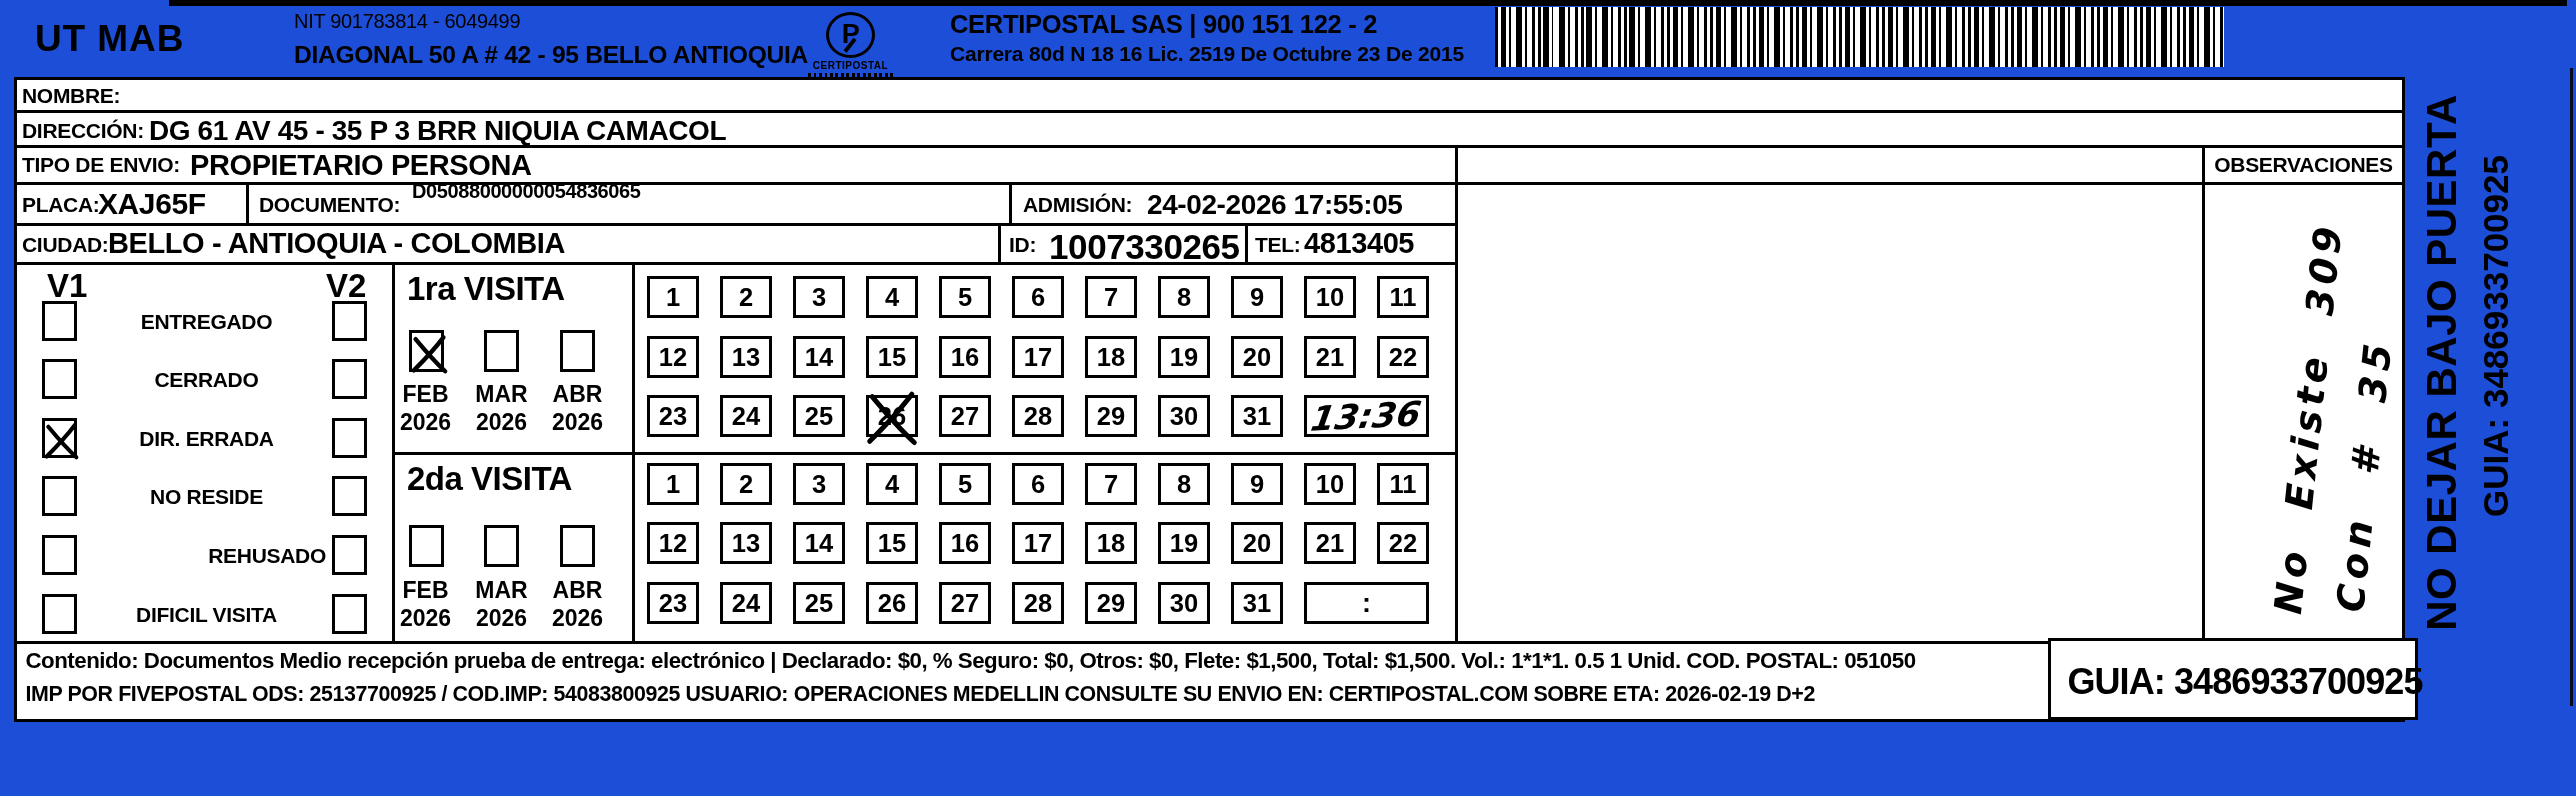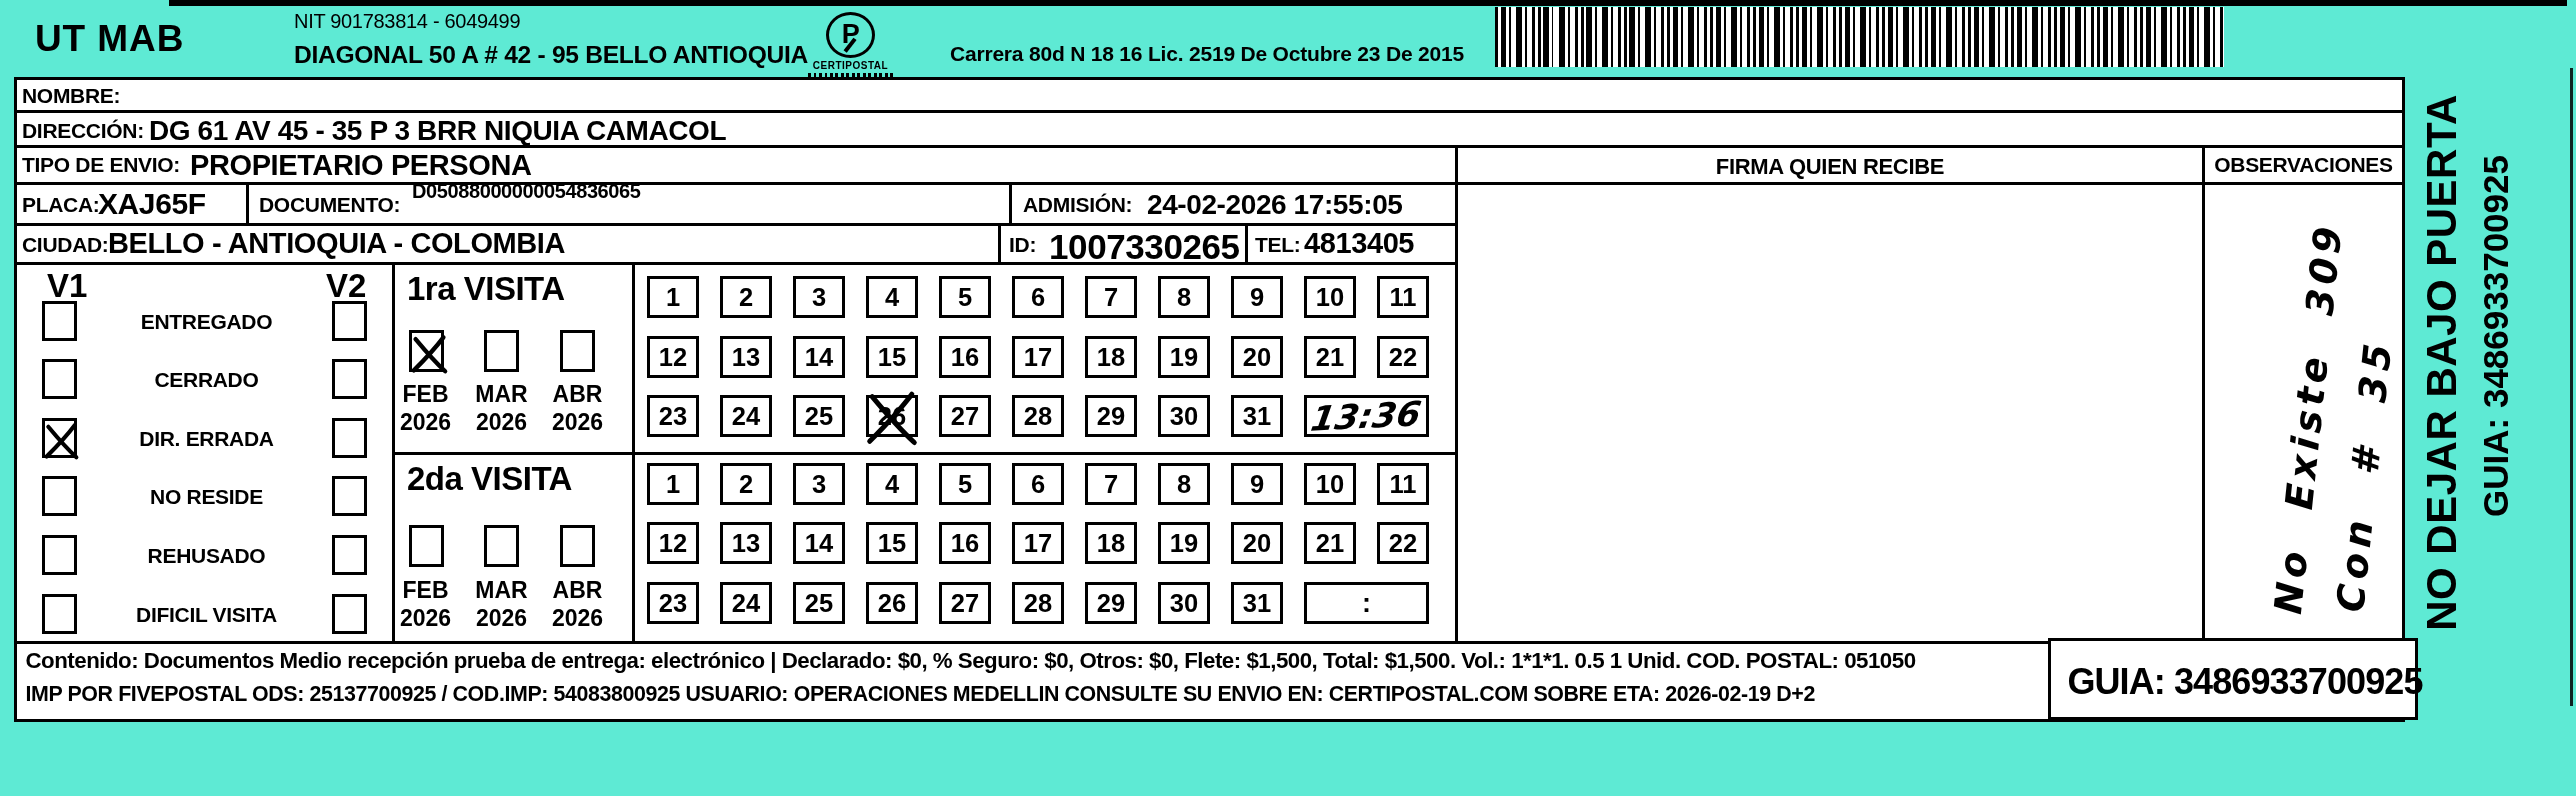--- a/index.html
+++ b/index.html
@@ -1,16 +1,16 @@
 <!DOCTYPE html>
 <html style="font-size:14.6px"><head>
 <meta charset="utf-8">
 <style>
   html,body{margin:0;padding:0;background:#e8e8e8;}
-  .page{position:relative;width:2576px;height:797px;background:#5eead4;overflow:hidden;
+  .page{position:relative;width:2576px;height:797px;background:#1d4ed8;overflow:hidden;
         font-family:"Liberation Sans",sans-serif;color:#000;}
   .abs{position:absolute;}
   .ln{position:absolute;background:#000;}
   .lbl{position:absolute;font-weight:bold;font-size:21px;letter-spacing:-0.3px;white-space:nowrap;}
   .val{position:absolute;font-weight:600;font-size:28px;letter-spacing:-0.4px;white-space:nowrap;}
   .cbx{position:absolute;border:3.6px solid #000;background:#fff;box-sizing:border-box;}
   .cell{position:absolute;border:3.6px solid #000;background:#fff;box-sizing:border-box;
         display:flex;align-items:center;justify-content:center;
         font-weight:bold;font-size:25.5px;}
   .hand{font-style:italic;font-family:"DejaVu Sans",sans-serif;}
@@ -35,20 +35,21 @@
   <div class="abs" style="left:294px;top:10px;font-size:20px;font-weight:normal;letter-spacing:-0.3px;white-space:nowrap;">NIT 901783814 - 6049499</div>
   <div class="abs" style="left:294px;top:41px;font-size:24.6px;font-weight:bold;letter-spacing:-0.3px;white-space:nowrap;">DIAGONAL 50 A # 42 - 95  BELLO  ANTIOQUIA</div>
 
   <div class="abs" style="left:826px;top:12px;width:49px;height:46px;border:3.6px solid #000;border-radius:50%;box-sizing:border-box;">
     <span style="position:absolute;left:12.8px;top:3.6px;font-size:27px;font-weight:bold;">P</span>
     <span style="position:absolute;left:19px;top:22px;width:3.6px;height:16.4px;background:#000;transform:rotate(38deg);"></span>
   </div>
   <div class="abs" style="left:795px;top:60px;width:111px;text-align:center;font-size:10px;font-weight:bold;letter-spacing:0.5px;">CERTIPOSTAL</div>
   <div class="abs" style="left:808px;top:73px;width:87px;height:3.6px;background:repeating-linear-gradient(90deg,#000 0 2.7px,transparent 2.7px 5.5px);"></div>
 
+  <div class="abs" style="left:950px;top:10px;font-size:25.5px;font-weight:bold;letter-spacing:-0.3px;white-space:nowrap;">CERTIPOSTAL SAS | 900 151 122 - 2</div>
   <div class="abs" style="left:950px;top:42px;font-size:21px;font-weight:bold;letter-spacing:-0.2px;white-space:nowrap;">Carrera 80d N 18 16  Lic. 2519 De Octubre 23 De 2015</div>
 
   <div class="barcode"></div>
 
   <div class="formbox"></div>
 
   <div class="ln" style="left:13.7px;top:110px;width:2391px;height:2.7px;"></div>
   <div class="ln" style="left:13.7px;top:145px;width:2391px;height:2.7px;"></div>
   <div class="ln" style="left:13.7px;top:182px;width:2391px;height:2.7px;"></div>
   <div class="ln" style="left:13.7px;top:223px;width:1444px;height:2.7px;"></div>
@@ -68,21 +69,20 @@
   <div class="ln" style="left:2570px;top:68px;width:2.7px;height:638px;opacity:0.85;"></div>
 
   <div class="lbl" style="left:22px;top:84px;">NOMBRE:</div>
 
   <div class="lbl" style="left:22px;top:119px;">DIRECCIÓN:</div>
   <div class="val" style="left:149px;top:115px;">DG 61 AV 45 - 35 P 3 BRR NIQUIA CAMACOL</div>
 
   <div class="lbl" style="left:22px;top:153px;">TIPO DE ENVIO:</div>
   <div class="val" style="left:190px;top:149px;font-size:29px;">PROPIETARIO PERSONA</div>
 
-  <div class="lbl" style="left:1458px;top:154px;width:744px;text-align:center;font-size:22px;">FIRMA QUIEN RECIBE</div>
   <div class="abs" style="left:2202px;top:145px;width:202px;height:40px;border:2.7px solid #000;box-sizing:border-box;"></div>
   <div class="lbl" style="left:2205px;top:153px;width:197px;text-align:center;">OBSERVACIONES</div>
 
   <div class="lbl" style="left:22px;top:193px;">PLACA:</div>
   <div class="val" style="left:98px;top:187px;font-size:30px;">XAJ65F</div>
   <div class="lbl" style="left:259px;top:193px;">DOCUMENTO:</div>
   <div class="val" style="left:412px;top:180px;font-size:20px;">D05088000000054836065</div>
   <div class="lbl" style="left:1023px;top:193px;">ADMISIÓN:</div>
   <div class="val" style="left:1147px;top:189px;">24-02-2026 17:55:05</div>
 
@@ -124,21 +124,21 @@
     <path d="M4 7 C 14 19, 26 33, 38 44" fill="none" stroke="#000" stroke-width="5" stroke-linecap="round"></path>
     <path d="M36 5 C 27 17, 13 32, 2 43" fill="none" stroke="#000" stroke-width="5" stroke-linecap="round"></path>
         </svg>
       </div>
       <div style="position: absolute; left: 87px; top: 427px; width: 239px; text-align: center; font-size: 21px; font-weight: bold; letter-spacing: -0.3px;">DIR. ERRADA</div>
       <div class="cbx" style="position: absolute; left: 332px; top: 418px; width: 35px; height: 40px;"></div>
       <div class="cbx" style="position: absolute; left: 42px; top: 476px; width: 35px; height: 40px;"></div>
       <div style="position: absolute; left: 87px; top: 485px; width: 239px; text-align: center; font-size: 21px; font-weight: bold; letter-spacing: -0.3px;">NO RESIDE</div>
       <div class="cbx" style="position: absolute; left: 332px; top: 476px; width: 35px; height: 40px;"></div>
       <div class="cbx" style="position: absolute; left: 42px; top: 535px; width: 35px; height: 40px;"></div>
-      <div style="position: absolute; left: 87px; top: 544px; width: 239px; text-align: center; font-size: 21px; font-weight: bold; letter-spacing: -0.3px;">REHUSADO</div>
+      <div style="position: absolute; left: 87px; top: 544px; width: 239px; text-align: right; font-size: 21px; font-weight: bold; letter-spacing: -0.3px;">REHUSADO</div>
       <div class="cbx" style="position: absolute; left: 332px; top: 535px; width: 35px; height: 40px;"></div>
       <div class="cbx" style="position: absolute; left: 42px; top: 594px; width: 35px; height: 40px;"></div>
       <div style="position: absolute; left: 87px; top: 603px; width: 239px; text-align: center; font-size: 21px; font-weight: bold; letter-spacing: -0.3px;">DIFICIL VISITA</div>
       <div class="cbx" style="position: absolute; left: 332px; top: 594px; width: 35px; height: 40px;"></div>
       <div class="cbx" style="position: absolute; left: 409px; top: 330px; width: 35px; height: 42px;">
         <svg width="35" height="40" viewBox="0 0 40 46" style="overflow:visible;display:block">
     <path d="M4 7 C 14 19, 26 33, 38 44" fill="none" stroke="#000" stroke-width="5" stroke-linecap="round"></path>
     <path d="M36 5 C 27 17, 13 32, 2 43" fill="none" stroke="#000" stroke-width="5" stroke-linecap="round"></path>
         </svg>
       </div>

